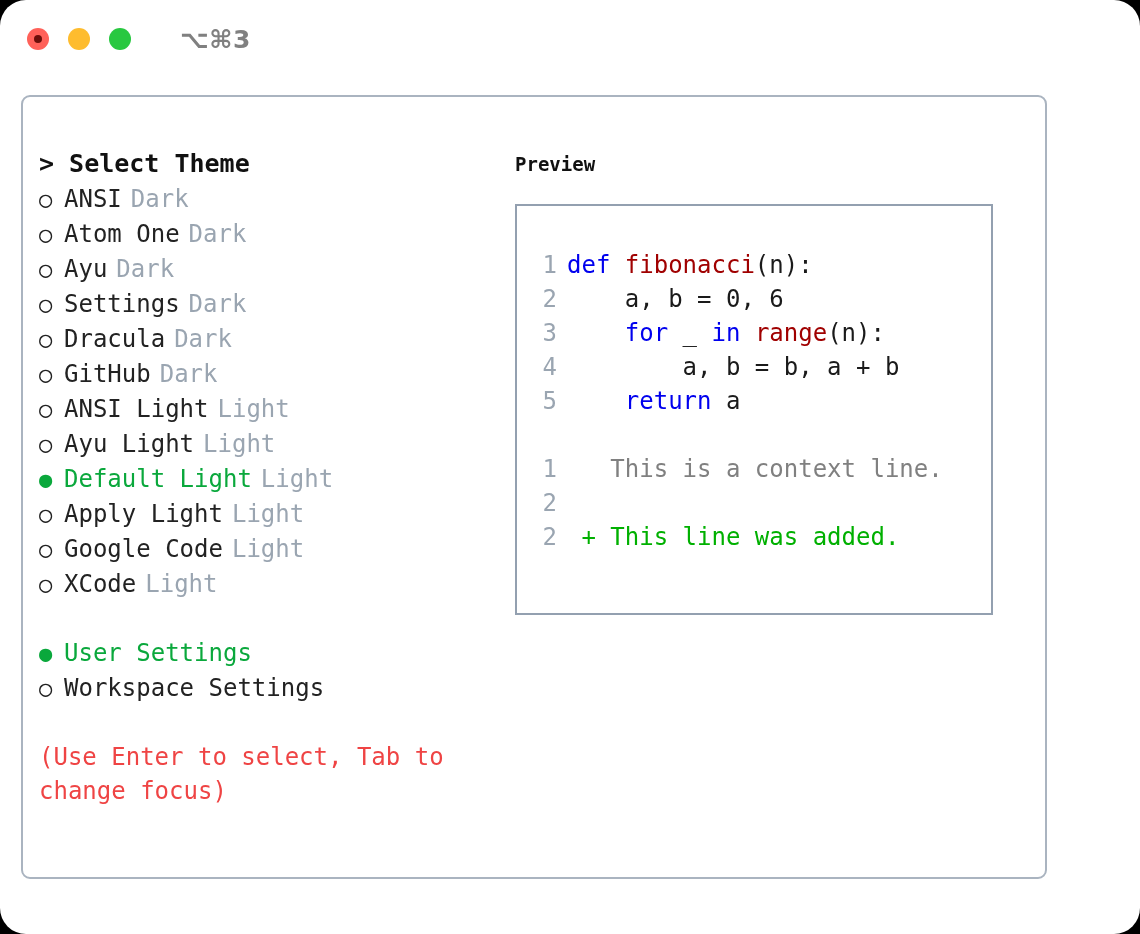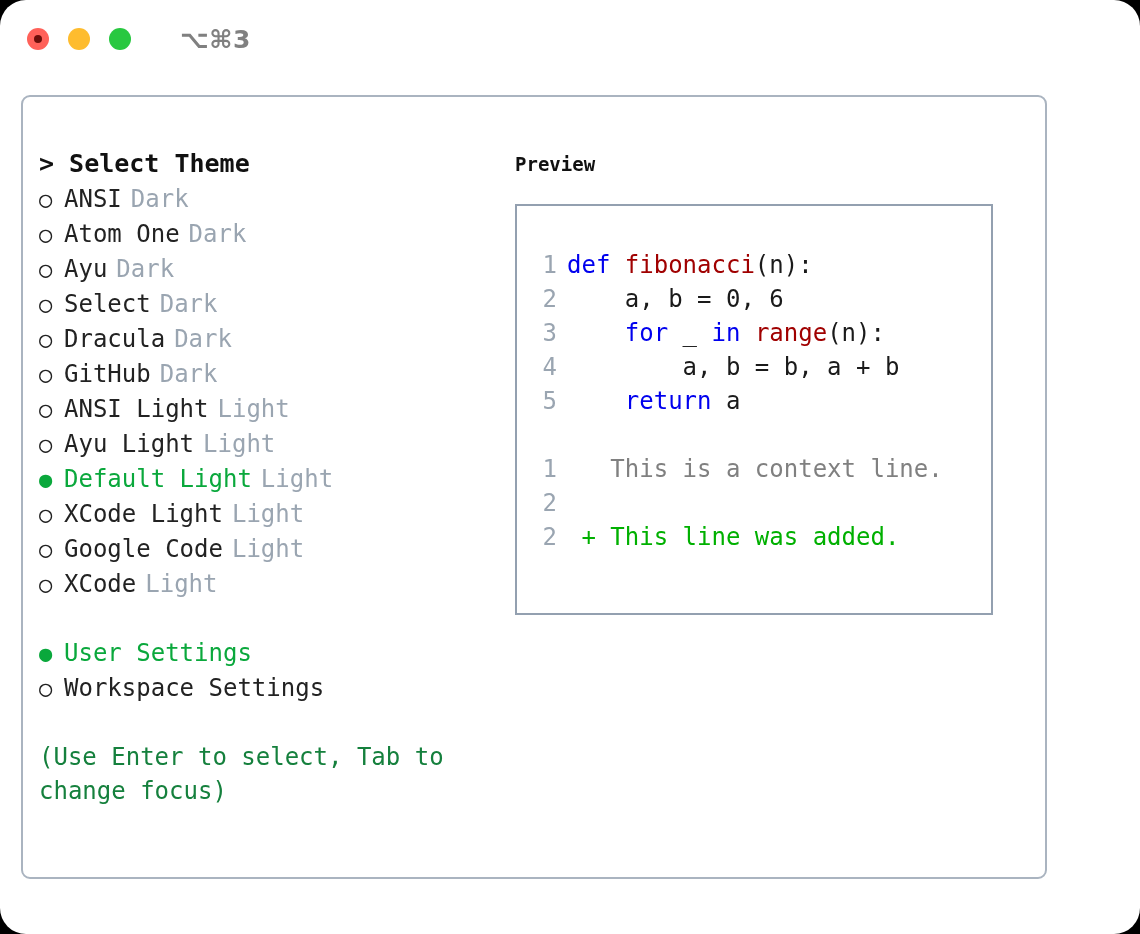--- a/index.html
+++ b/index.html
@@ -136,21 +136,21 @@
     color: #111111;
     line-height: 34px;
     padding-left: 25px;
     white-space: pre;
   }
 
   .hint {
     margin-top: 34px;
     font-size: 24px;
     line-height: 34px;
-    color: #15803d;
+    color: #ef4444;
     width: 415px;
     white-space: pre-wrap;
   }
 
   
   .right-col {
     flex: 1 1 auto;
     padding: 50px 0 0 0;
     position: relative;
   }
@@ -219,27 +219,27 @@
     <div class="panel-inner">
 
       <div class="left-col">
 
         <div class="list-title">&gt; Select Theme</div>
 
         <div id="theme-options">
             <div class="opt-row"><span class="bullet">○</span><span class="opt-label">ANSI</span><span class="opt-tag">Dark</span></div>
             <div class="opt-row"><span class="bullet">○</span><span class="opt-label">Atom One</span><span class="opt-tag">Dark</span></div>
             <div class="opt-row"><span class="bullet">○</span><span class="opt-label">Ayu</span><span class="opt-tag">Dark</span></div>
-            <div class="opt-row"><span class="bullet">○</span><span class="opt-label">Select</span><span class="opt-tag">Dark</span></div>
+            <div class="opt-row"><span class="bullet">○</span><span class="opt-label">Settings</span><span class="opt-tag">Dark</span></div>
             <div class="opt-row"><span class="bullet">○</span><span class="opt-label">Dracula</span><span class="opt-tag">Dark</span></div>
             <div class="opt-row"><span class="bullet">○</span><span class="opt-label">GitHub</span><span class="opt-tag">Dark</span></div>
             <div class="opt-row"><span class="bullet">○</span><span class="opt-label">ANSI Light</span><span class="opt-tag">Light</span></div>
             <div class="opt-row"><span class="bullet">○</span><span class="opt-label">Ayu Light</span><span class="opt-tag">Light</span></div>
             <div class="opt-row selected"><span class="bullet">●</span><span class="opt-label">Default Light</span><span class="opt-tag">Light</span></div>
-            <div class="opt-row"><span class="bullet">○</span><span class="opt-label">XCode Light</span><span class="opt-tag">Light</span></div>
+            <div class="opt-row"><span class="bullet">○</span><span class="opt-label">Apply Light</span><span class="opt-tag">Light</span></div>
             <div class="opt-row"><span class="bullet">○</span><span class="opt-label">Google Code</span><span class="opt-tag">Light</span></div>
             <div class="opt-row"><span class="bullet">○</span><span class="opt-label">XCode</span><span class="opt-tag">Light</span></div>
           </div>
 
         <div class="spacer-sm"></div>
 
 
         <div id="apply-options">
             <div class="opt-row selected"><span class="bullet">●</span><span class="opt-label">User Settings</span></div>
             <div class="opt-row"><span class="bullet">○</span><span class="opt-label">Workspace Settings</span></div>

